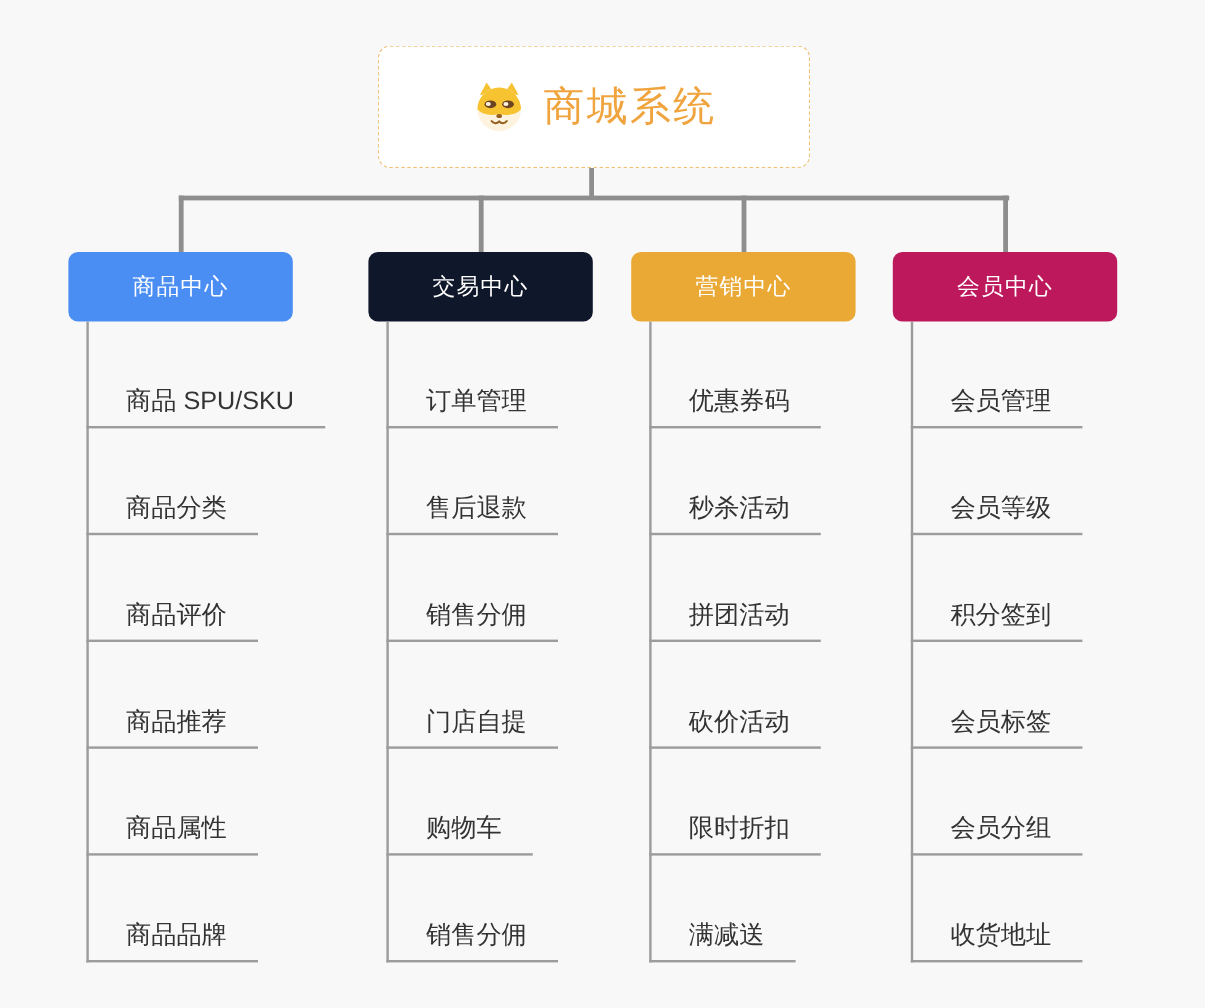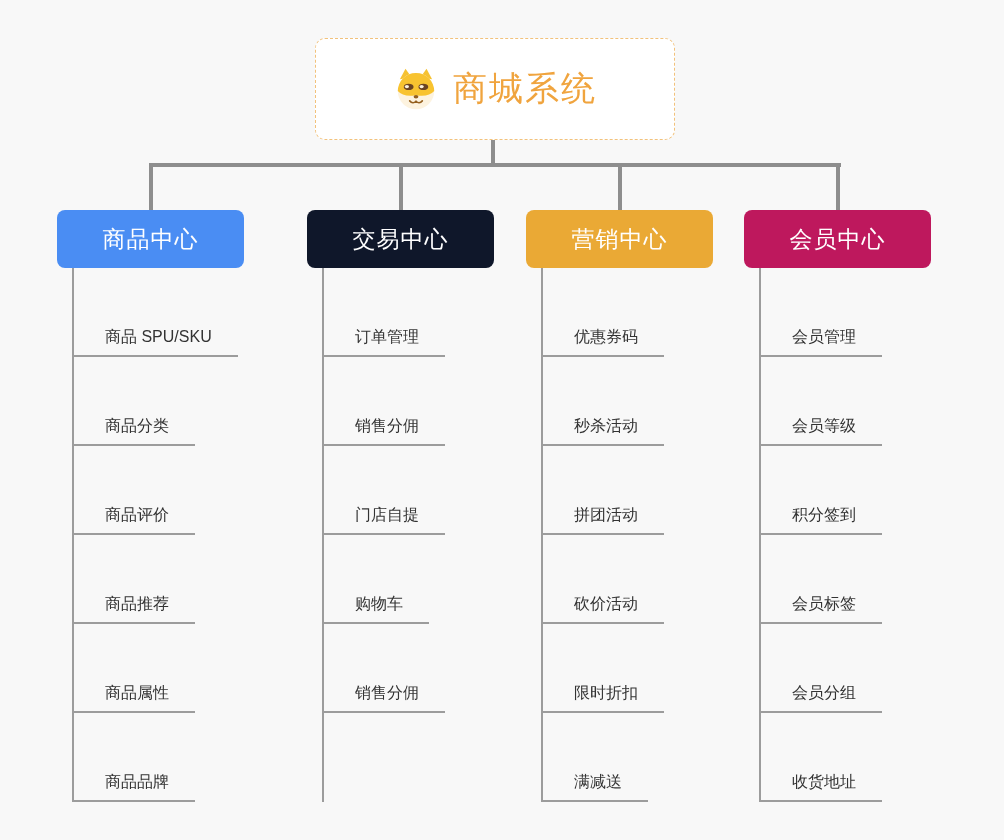--- a/index.html
+++ b/index.html
@@ -53,42 +53,42 @@
   .col-3 { left:526px;font-family:Liberation Serif, serif; }
   .col-4 { left:744px; }
 
   .branch-header {
     width:187px; height:58px;
     border-radius:8px;
     display:flex;
     align-items:center;
     justify-content:center;
     color:#ffffff;
-    font-size:23px;
+    font-size:19px;
     letter-spacing:1px;
     text-align:center;
   }
   .trunk {
     position:absolute;
     left:15px; top:58px;
     width:2px; height:534px;
     background:#9c9c9c;
   }
   .items { position:absolute; left:15px; top:58px; }
   .item {
     height:89px;
     display:flex;
     align-items:flex-end;
   }
   .item-label {
     display:inline-block;
     white-space:nowrap;
     padding:0 26px 7px 33px;
     border-bottom:2px solid #9c9c9c;
-    font-size:16px;
+    font-size:21px;
     color:#333333;
   }
 </style>
 </head>
 <body>
 
 <div class="canvas">
 
   <div class="root-node" style="border-color: rgb(242, 194, 124);">
     <svg class="root-icon" viewBox="0 0 64 60" aria-hidden="true">
@@ -143,20 +143,23 @@
   <div class="column col-2">
     <div class="branch-header" style="background: #0f172a;">
       <span>交易中心</span>
     </div>
     <div class="trunk"></div>
     <div class="items">
       <div class="item">
           <span class="item-label">订单管理</span>
         </div>
       <div class="item">
+          <span class="item-label">售后退款</span>
+        </div>
+      <div class="item">
           <span class="item-label">销售分佣</span>
         </div>
       <div class="item">
           <span class="item-label">门店自提</span>
         </div>
       <div class="item">
           <span class="item-label">购物车</span>
         </div>
       <div class="item">
           <span class="item-label">销售分佣</span>

